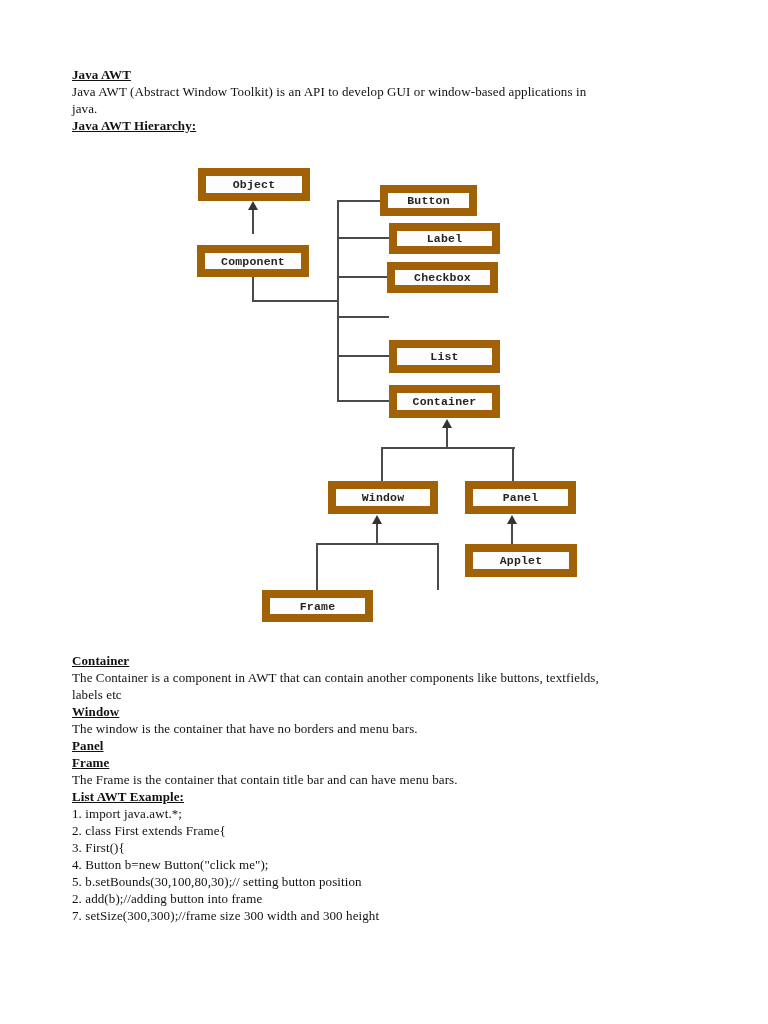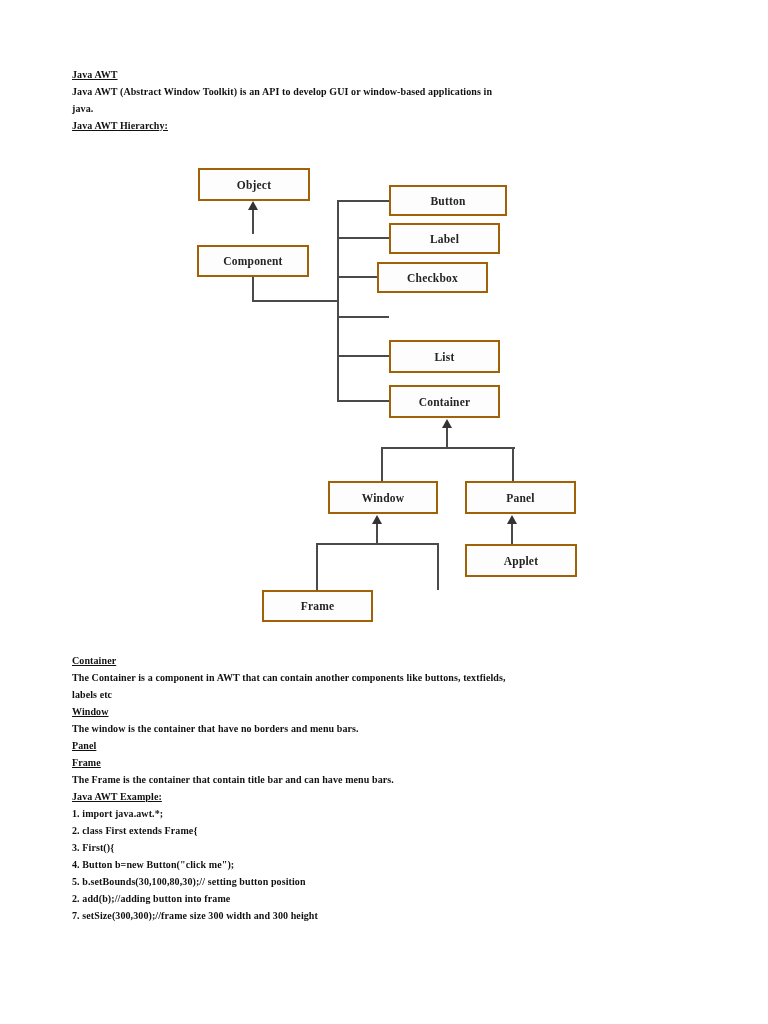--- a/index.html
+++ b/index.html
@@ -10,62 +10,62 @@
     background: #ffffff;
     overflow: hidden;
     font-family: "Liberation Serif", serif;
   }
 
   
   .doc-text {
     position: absolute;
     left: 72px;
     width: 630px;
-    font-size: 10px;
+    font-size: 13px;
     line-height: 17px;
     color: #111111;
     letter-spacing: 0.1px;
   }
-  .doc-text .line { white-space: pre; font-weight: bold; }
+  .doc-text .line { white-space: pre; }
   .doc-text .hline { font-weight: bold; }
   .doc-text .hline span { text-decoration: underline; }
   #top-text { top: 66px; }
   #bottom-text { top: 652px; }
 
   
   .diagram { position: absolute; left: 0; top: 0; width: 768px; height: 1024px; }
   .dbox {
     position: absolute;
     box-sizing: border-box;
-    border: 2px solid #a16207;
+    border: 8px solid #a16207;
     background: #fdfdfd;
     display: flex;
     align-items: center;
     justify-content: center;
-    font-family: Liberation Serif, serif;
+    font-family: Liberation Mono, monospace;
     font-weight: bold;
     font-size: 11.5px;
     color: #242424;
     letter-spacing: 0.2px;
   }
   .ln { position: absolute; background: #4a4a4a; }
   .ar {
     position: absolute;
     width: 0; height: 0;
     border-left: 5px solid transparent;
     border-right: 5px solid transparent;
     border-bottom: 9px solid #333333;
   }
 
   
   #bx-object    { left:198px; top:168px; width:112px; height:33px; }
   #bx-component { left:197px; top:233px; width:112px; height:32px;margin-top:12px; }
-  #bx-button    { left:389px; top:185px; width:118px; height:31px;text-align:right; }
+  #bx-button    { left:380px; top:185px; width:97px; height:31px;text-align:right; }
   #bx-label     { left:389px; top:223px; width:111px; height:31px; }
-  #bx-checkbox  { left:377px; top:262px; width:111px; height:31px; }
+  #bx-checkbox  { left:387px; top:262px; width:111px; height:31px; }
   #bx-choice    { left:389px; top:301px; width:111px; height:32px; }
   #bx-list      { left:389px; top:340px; width:111px; height:33px; }
   #bx-container { left:389px; top:385px; width:111px; height:33px; }
   #bx-window    { left:328px; top:481px; width:110px; height:33px; }
   #bx-panel     { left:465px; top:481px; width:111px; height:33px; }
   #bx-applet    { left:465px; top:544px; width:112px; height:33px; }
   #bx-frame     { left:262px; top:590px; width:111px; height:32px; }
   #bx-dialog    { left:384px; top:590px; width:112px; height:32px; }
 
   
@@ -151,21 +151,21 @@
 
   <div class="doc-text" id="bottom-text">
     <div class="line hline"><span>Container</span></div>
     <div class="line">The Container is a component in AWT that can contain another components like buttons, textfields,</div>
     <div class="line">labels etc</div>
     <div class="line hline"><span>Window</span></div>
     <div class="line">The window is the container that have no borders and menu bars.</div>
     <div class="line hline"><span>Panel</span></div>
     <div class="line hline"><span>Frame</span></div>
     <div class="line">The Frame is the container that contain title bar and can have menu bars.</div>
-    <div class="line hline"><span>Java AWT Example:</span></div>
+    <div class="line hline"><span>List AWT Example:</span></div>
     <div class="line">1. import java.awt.*;</div>
     <div class="line">2. class First extends Frame{</div>
     <div class="line">3. First(){</div>
     <div class="line">4. Button b=new Button("click me");</div>
     <div class="line">5. b.setBounds(30,100,80,30);// setting button position</div>
     <div class="line">2. add(b);//adding button into frame</div>
     <div class="line">7. setSize(300,300);//frame size 300 width and 300 height</div>
   </div>
 
 </div>

